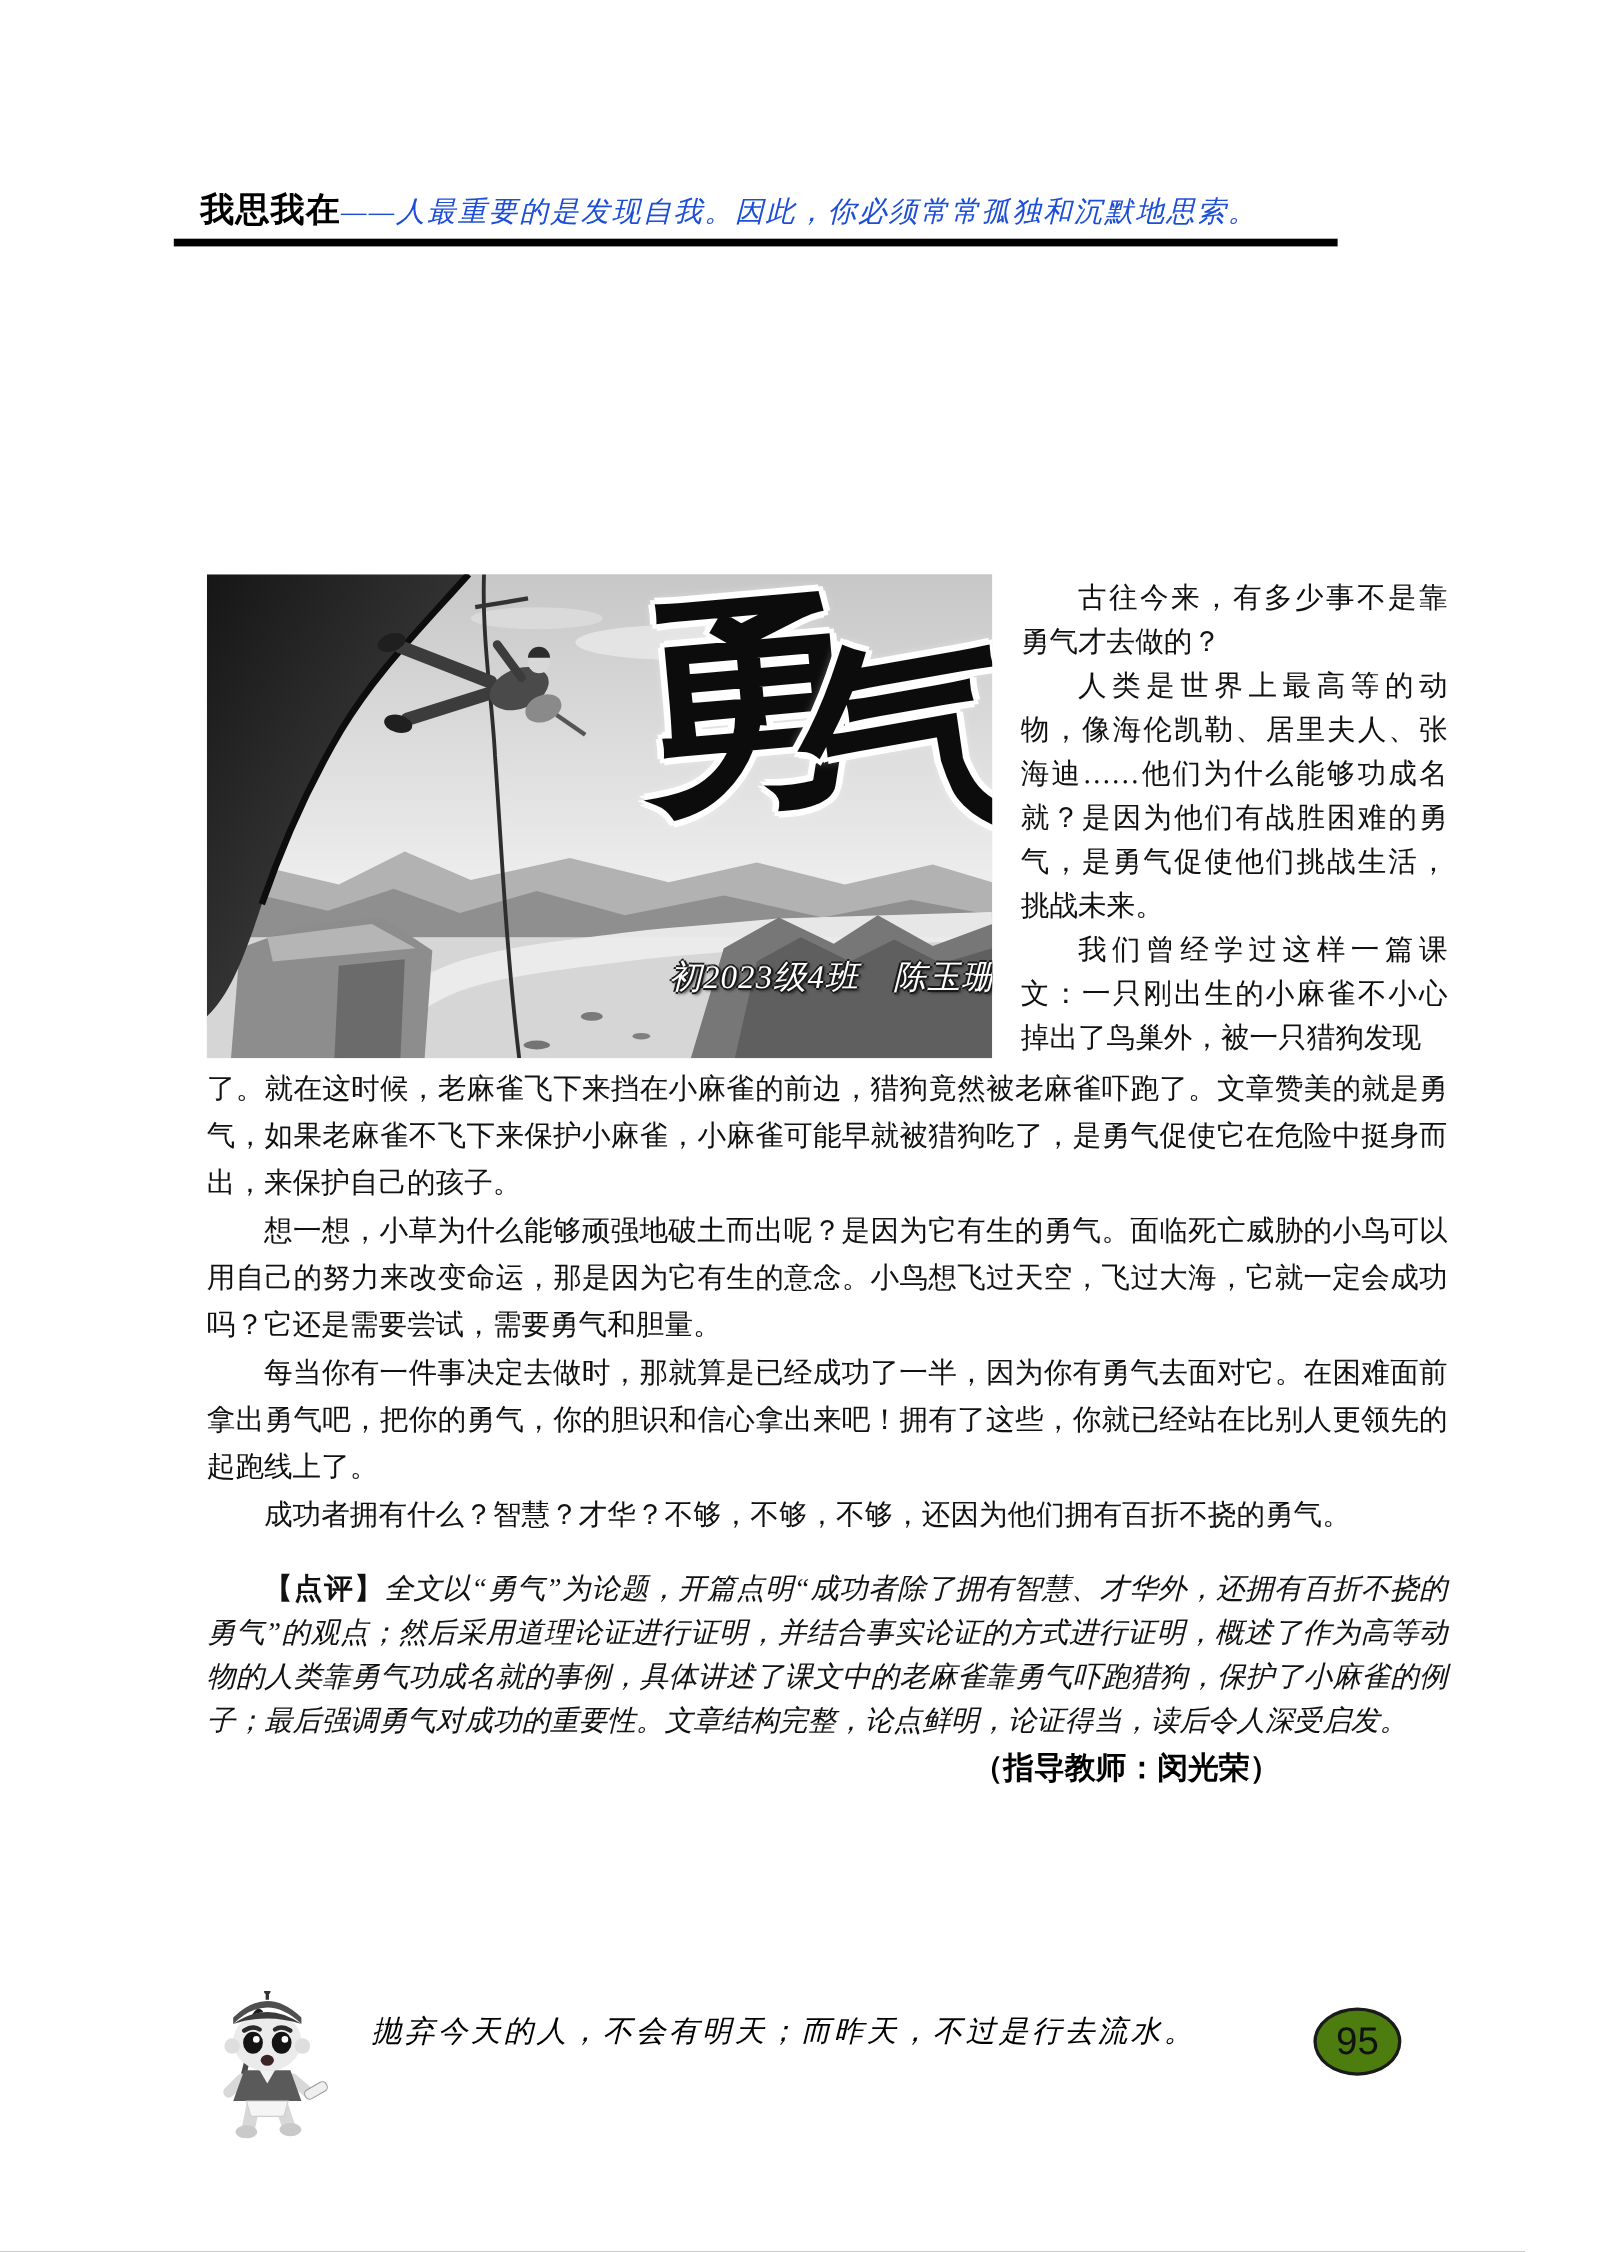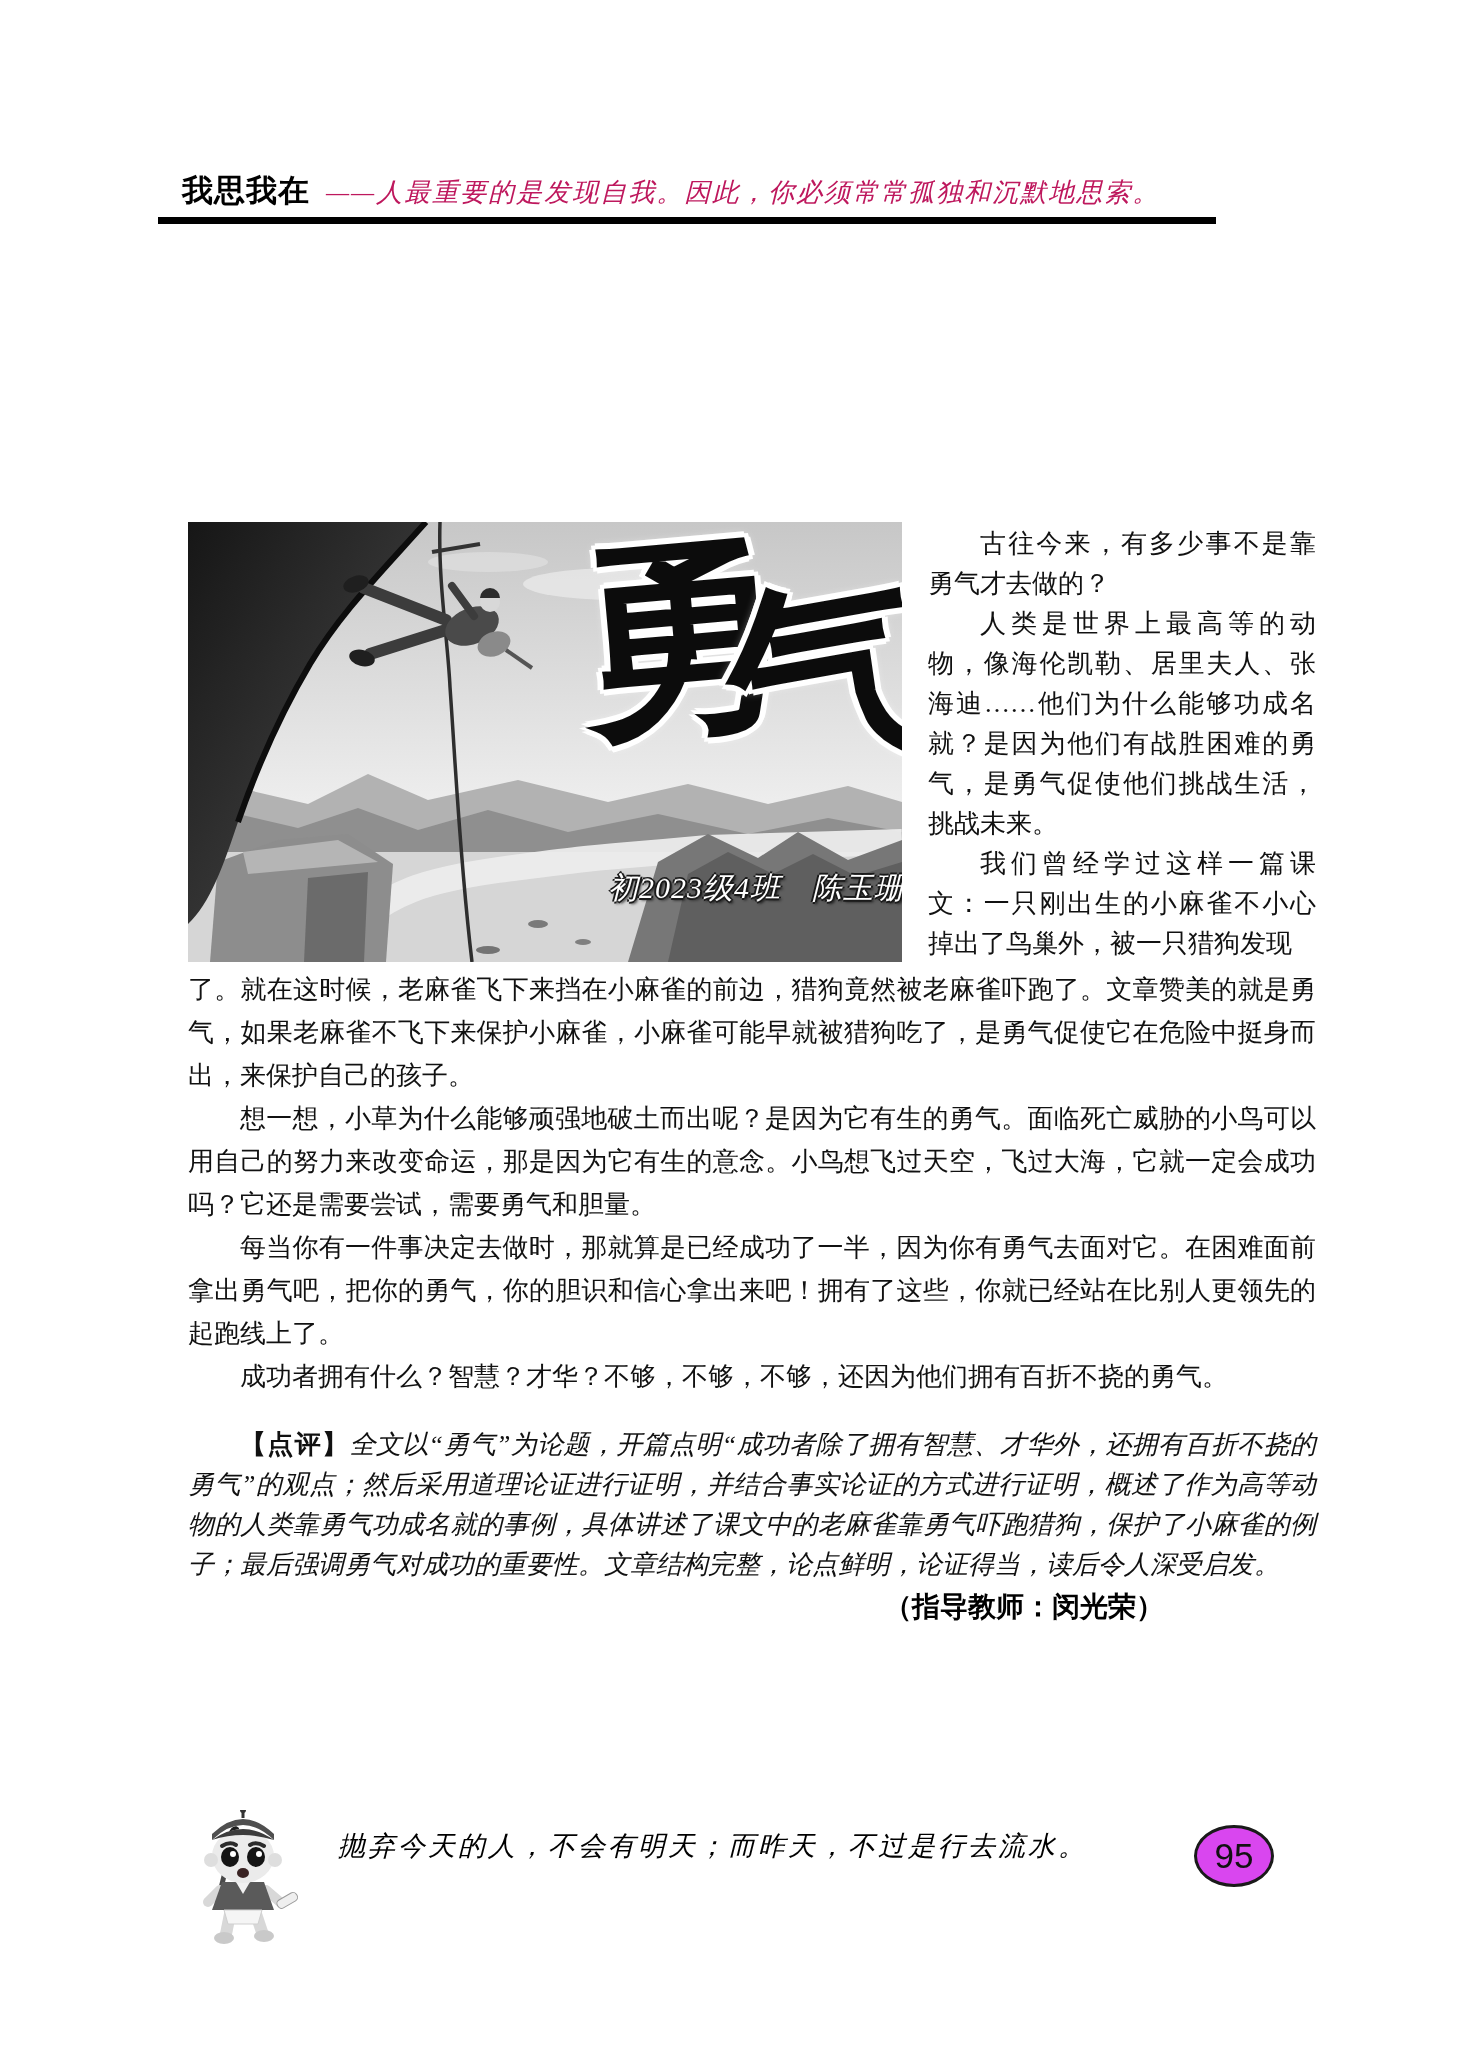--- a/index.html
+++ b/index.html
@@ -4,21 +4,21 @@
 <style>
   html,body{margin:0;padding:0;background:#888;}
   .page{
     position:relative;width:1457px;height:2047px;background:#ffffff;
     margin:0 auto;overflow:hidden;color:#111;
     font-family:"Liberation Serif",serif;
   }
   
   .header-row{position:absolute;left:158px;top:170px;width:1060px;display:flex;align-items:baseline;white-space:nowrap;}
   .header-title{font-family:"Liberation Sans",sans-serif;font-weight:bold;font-size:31px;letter-spacing:1px;color:#000;margin-left:24px;}
-  .header-motto{font-size:26px;font-style:italic;letter-spacing:2px;color:#be185d;margin-left:16px;}
+  .header-motto{font-size:26px;font-style:italic;letter-spacing:2px;color:#1d4ed8;margin-left:0;}
   .header-rule{position:absolute;left:158px;top:217px;width:1058px;height:7px;background:#000;}
   .logo{position:absolute;left:1222px;top:112px;width:152px;height:112px;}
   
   .intro{position:absolute;left:188px;top:254px;width:1128px;font-size:26px;line-height:43px;text-align:justify;}
   .intro p,.body2 p{margin:0;text-indent:2em;}
   .media{position:absolute;left:188px;top:522px;width:1128px;height:440px;}
   .photo{position:absolute;left:0;top:0;width:714px;height:440px;overflow:hidden;background:#ddd;}
   .photo svg{display:block;}
   .photo-title-char{
     position:absolute;font-family:"Liberation Sans",sans-serif;font-weight:900;color:#0c0c0c;line-height:1;
@@ -43,21 +43,21 @@
   .teacher-line{
     position:absolute;left:188px;top:1588px;width:1128px;box-sizing:border-box;padding-right:152px;
     text-align:right;font-family:"Liberation Sans",sans-serif;font-weight:bold;font-size:28px;color:#000;
   }
   
   .mascot{position:absolute;left:178px;top:1810px;width:130px;height:134px;}
   .footer-quote{position:absolute;left:338px;top:1828px;font-size:27px;font-style:italic;letter-spacing:3px;color:#000;white-space:nowrap;}
   .page-num{
     position:absolute;left:1194px;top:1825px;width:74px;height:56px;border:3px solid #1a1a1a;border-radius:50%;
     display:flex;align-items:center;justify-content:center;
-    font-family:"Liberation Sans",sans-serif;font-size:35px;color:#111;background:#d946ef;
+    font-family:"Liberation Sans",sans-serif;font-size:35px;color:#111;background:#4d7c0f;
   }
 </style>
 </head>
 <body>
 
 <div class="page">
 
   <div class="header-row">
     <span class="header-title">我思我在</span>
     <span class="header-motto">——人最重要的是发现自我。因此，你必须常常孤独和沉默地思索。</span>

